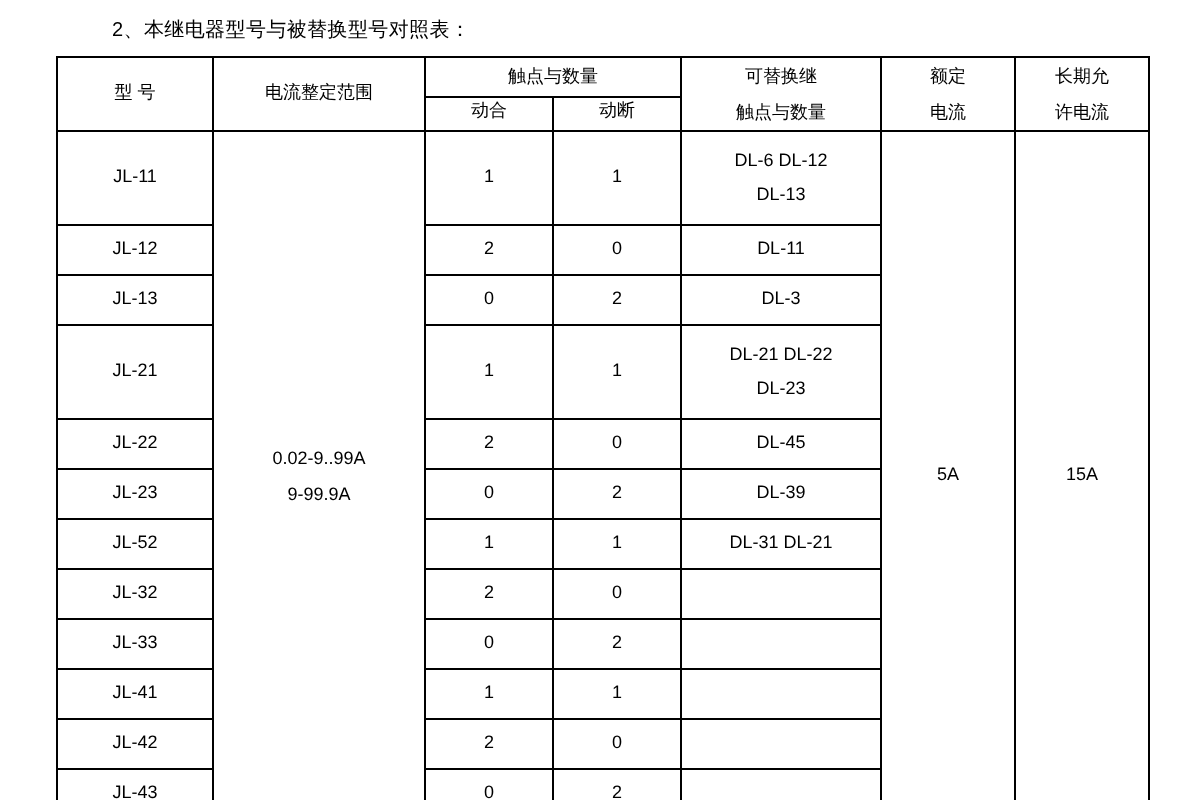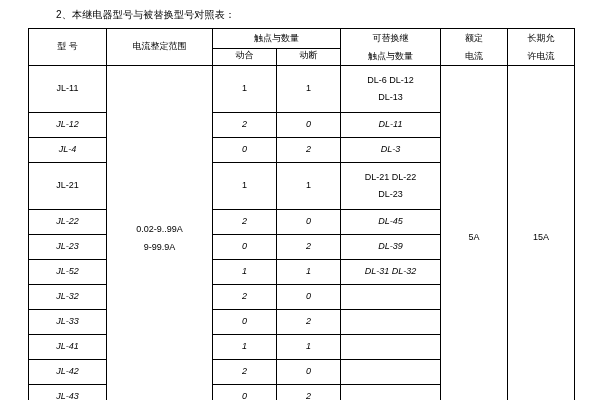--- a/index.html
+++ b/index.html
@@ -53,21 +53,20 @@
   }
   .h-sub td {
     height: 15px;
     font-family: Liberation Mono, monospace;
   }
   .r-tall td {
     height: 46px;
   }
   .r-norm td {
     height: 24px;
-    font-style: italic;
   }
   .two-line {
     display: block;
     line-height: 1.9;
   }
   .stack-line {
     display: block;
     line-height: 2.0;
   }
   .range-cell {
@@ -141,21 +140,21 @@
         </tr>
 
         <tr class="r-norm">
           <td>JL-12</td>
           <td>2</td>
           <td>0</td>
           <td>DL-11</td>
         </tr>
 
         <tr class="r-norm">
-          <td>JL-4</td>
+          <td>JL-13</td>
           <td>0</td>
           <td>2</td>
           <td>DL-3</td>
         </tr>
 
         <tr class="r-tall">
           <td>JL-21</td>
           <td>1</td>
           <td>1</td>
           <td>
@@ -175,21 +174,21 @@
           <td>JL-23</td>
           <td>0</td>
           <td>2</td>
           <td>DL-39</td>
         </tr>
 
         <tr class="r-norm">
           <td>JL-52</td>
           <td>1</td>
           <td>1</td>
-          <td>DL-31  DL-32</td>
+          <td>DL-31  DL-21</td>
         </tr>
 
         <tr class="r-norm">
           <td>JL-32</td>
           <td>2</td>
           <td>0</td>
           <td></td>
         </tr>
 
         <tr class="r-norm">

